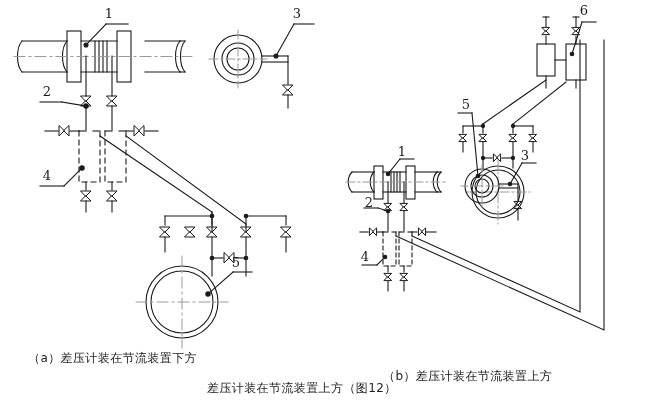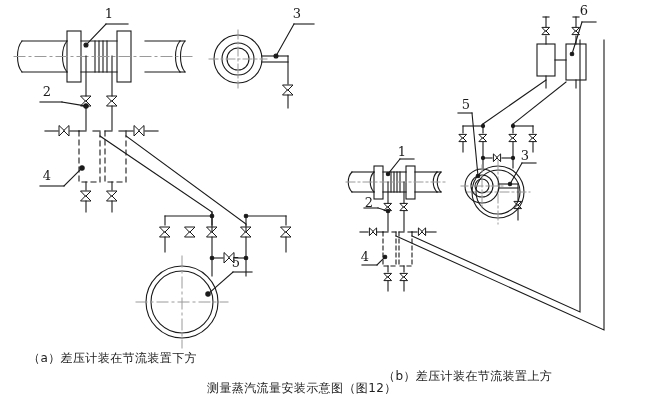--- a/index.html
+++ b/index.html
@@ -365,15 +365,15 @@
     <text class="lbl" x="369" y="207" text-anchor="middle">2</text>
     <text class="lbl" x="525" y="160" text-anchor="middle">3</text>
     <text class="lbl" x="365" y="261" text-anchor="middle">4</text>
     <text class="lbl" x="466" y="109" text-anchor="middle">5</text>
     <text class="lbl" x="584" y="15" text-anchor="middle">6</text>
   </g>
 </svg>
 
 <div class="cap" id="cap-a">（a）差压计装在节流装置下方</div>
 <div class="cap" id="cap-b">（b）差压计装在节流装置上方</div>
-<div class="cap" id="cap-title">测量蒸汽流量安装示意图（图12）</div>
+<div class="cap" id="cap-title">差压计装在节流装置上方（图12）</div>
 
 </div>
 
 </body></html>

